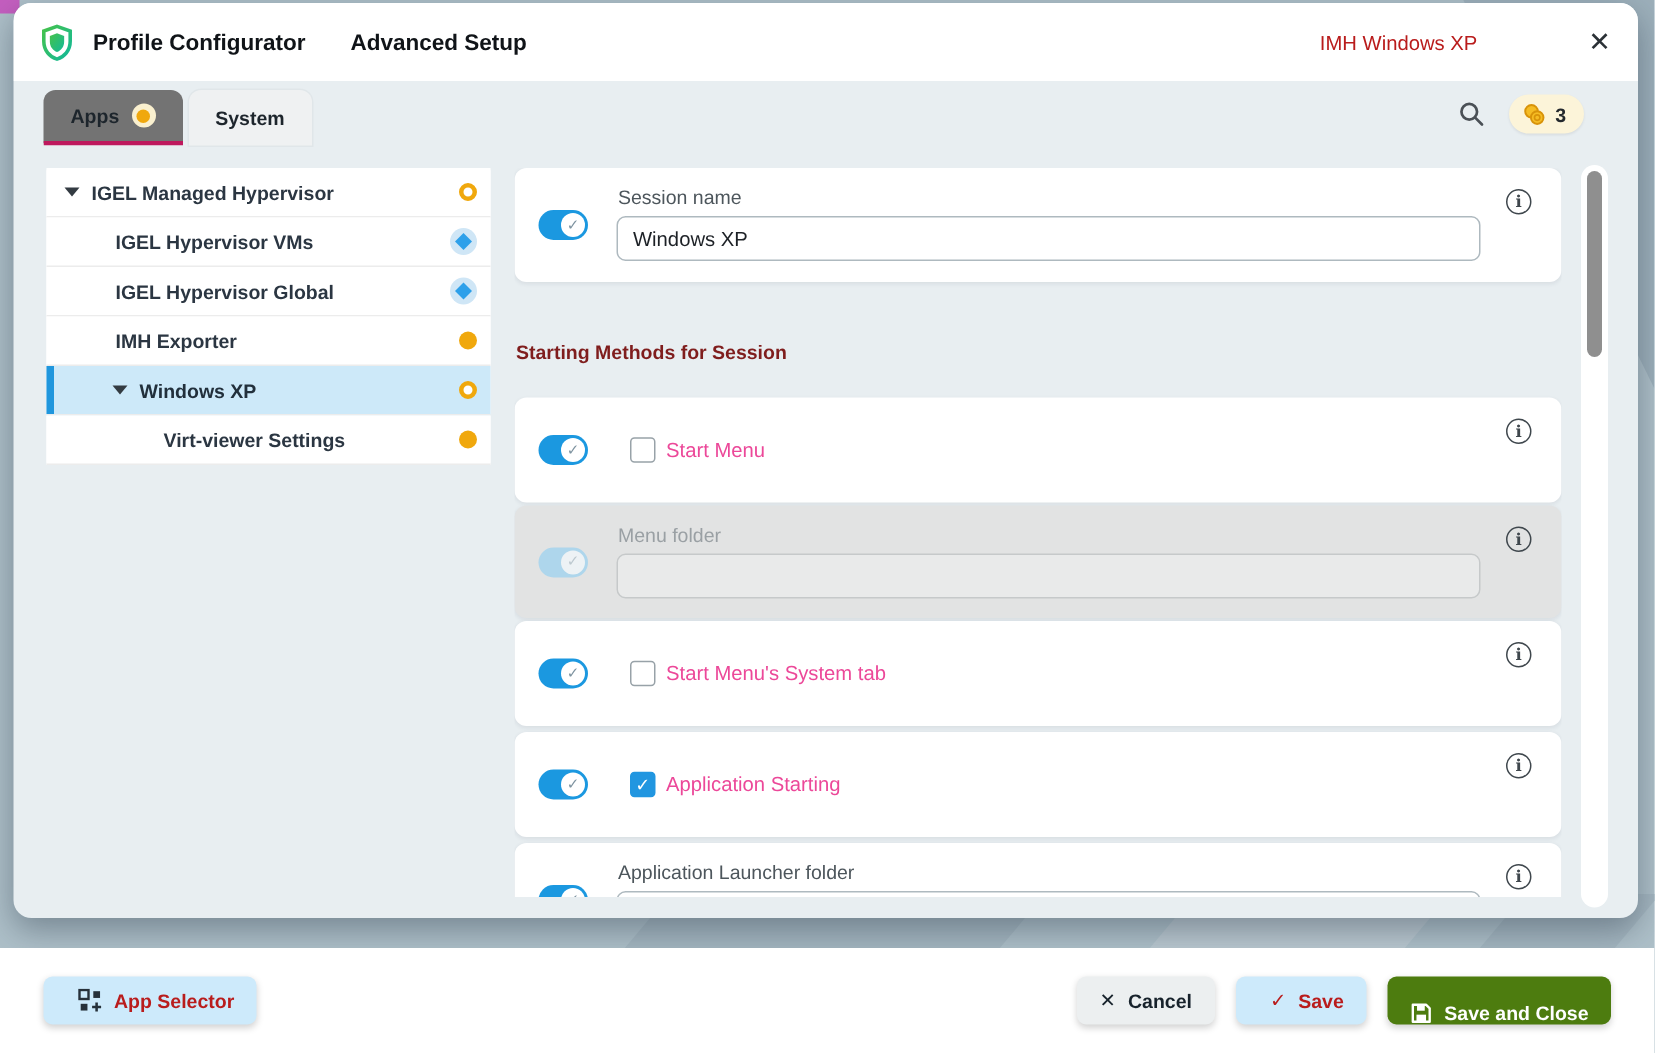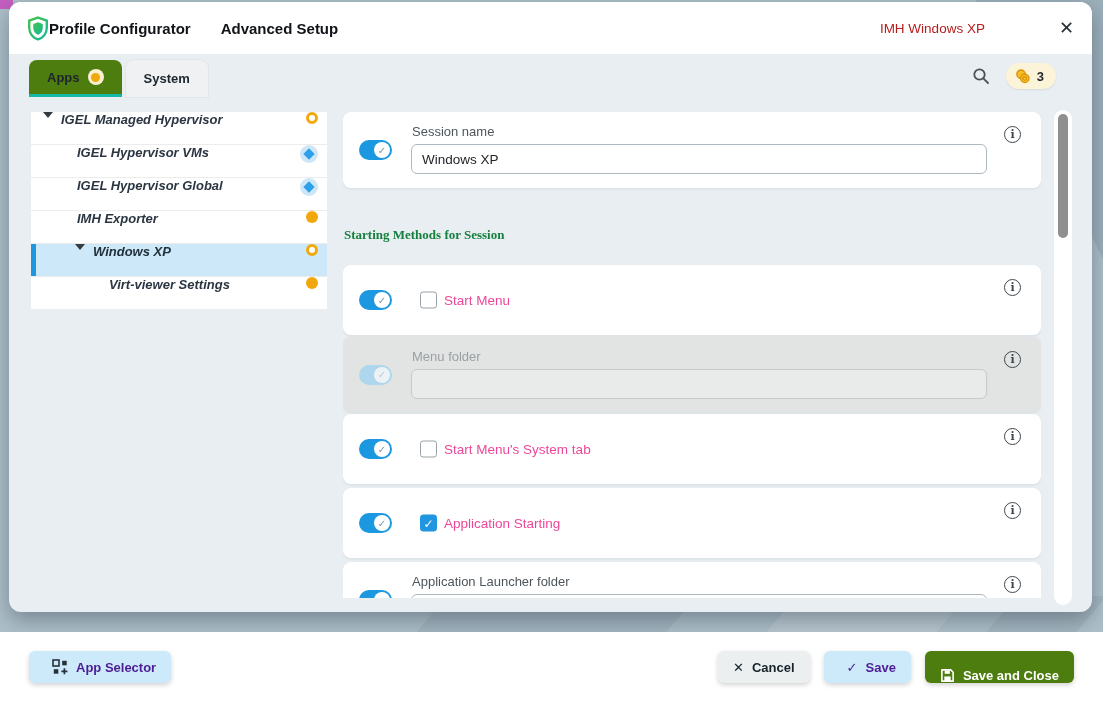--- a/index.html
+++ b/index.html
@@ -20,72 +20,72 @@
   
   .modal {
     position:absolute; left:9px; top:2px; width:1083px; height:610px;
     border-radius:12px; background:#e8eef1; z-index:2;
     box-shadow:0 8px 22px rgba(25,40,55,.38); overflow:hidden;
   }
   .modal-header {
     position:absolute; left:0; top:0; width:100%; height:52px; background:#fff;
     display:flex; align-items:center; padding:0 18px;
   }
-  .app-title { font-size:15px; font-weight:700; color:#101418; }
+  .app-title { font-size:15px; font-weight:700; color:#101418; margin-left:13px; }
   .app-subtitle { font-size:15px; font-weight:700; color:#101418; margin-left:30px; }
   .context-label { margin-left:auto; margin-right:74px; font-size:13.5px; color:#b91c1c; }
   .close-btn { font-size:18px; color:#2b3136; cursor:pointer; line-height:1; font-weight:400; }
 
   
   .tab-row {
     position:absolute; left:0; top:52px; width:100%; height:43px;
     display:flex; align-items:flex-end; padding:0 36px 0 20px;
   }
   .tab {
     height:37px; display:inline-flex; align-items:center; gap:8px;
     padding:0 18px; font-size:13px; font-weight:700; color:#1d252c;
     border-radius:8px 8px 0 0; margin-right:4px;
   }
-  .tab.active { background:#4d7c0f; border-bottom:3px solid #14b8a6; }
+  .tab.active { background:#737373; border-bottom:3px solid #be185d; }
   .tab.inactive { background:#eff1f2; box-shadow:0 0 0 1px rgba(0,0,0,.03);justify-content:center; }
   .tab-dot-halo { width:16px; height:16px; border-radius:50%; background:#faf0cf;
     display:flex; align-items:center; justify-content:center; }
   .tab-dot { width:9px; height:9px; border-radius:50%; background:#f0a80d; }
   .tabrow-right { margin-left:auto; display:flex; align-items:center; gap:16px; margin-bottom:8px; }
   .coin-pill {
     height:26px; padding:0 12px 0 9px; border-radius:13px; background:#fcf4d9;
     display:inline-flex; align-items:center; gap:6px; font-size:13px; font-weight:700; color:#23282d;
     box-shadow:0 1px 2px rgba(0,0,0,.08);
   }
 
   
   .tree { position:absolute; left:22px; top:110px; width:296px; background:#fff;
     border-radius:2px; }
-  .trow { position:relative; height:33px; display:flex; align-items:flex-start;
-    border-bottom:1px solid #ececec; background:#fff; font-size:13px; font-weight:600; color:#2b3642;font-style:italic; }
+  .trow { position:relative; height:33px; display:flex; align-items:center;
+    border-bottom:1px solid #ececec; background:#fff; font-size:13px; font-weight:600; color:#2b3642; }
   .trow.selected { background:#cde9f9; font-weight:700; color:#22303c; }
   .trow.selected::before { content:""; position:absolute; left:0; top:0; bottom:0; width:5px; background:#1f96dd; }
   .caret { width:0; height:0; border-left:5px solid transparent; border-right:5px solid transparent;
     border-top:6px solid #333b42; margin-right:8px; flex:none; }
   .pl0 { padding-left:12px; } .pl1 { padding-left:46px; } .pl1c { padding-left:28px; }
   .pl2c { padding-left:44px; } .pl3 { padding-left:78px; }
   .badge { margin-left:auto; margin-right:9px; flex:none; }
   .badge.dot { width:12px; height:12px; border-radius:50%; background:#f0a80d; }
   .badge.ring { width:12px; height:12px; border-radius:50%; background:#fff; border:3px solid #f0a80d; }
   .badge.diamond { width:18px; height:18px; border-radius:50%; background:#cfe6f6;
     display:flex; align-items:center; justify-content:center; }
   .badge.diamond::after { content:""; width:8px; height:8px; background:#2da0ea; transform:rotate(45deg); }
 
   
   .settings { position:absolute; left:334px; top:110px; width:698px; height:486px; overflow:hidden; }
   .card { position:absolute; left:0; width:698px; background:#fff; border-radius:8px;
     box-shadow:0 1px 3px rgba(20,40,60,.08); }
   .card.disabled { background:#e2e3e3; }
   .card-session { top:0; height:76px; }
-  .section-heading { position:absolute; top:115px; left:1px; font-size:13px; font-weight:700; color:#15803d;font-family:Liberation Serif, serif; }
+  .section-heading { position:absolute; top:115px; left:1px; font-size:13px; font-weight:700; color:#7f1d1d; }
   .card-startmenu { top:153px; height:70px; }
   .card-menufolder { top:225px; height:75px; }
   .card-systemtab { top:302px; height:70px; }
   .card-applauncher { top:376px; height:70px; }
   .card-applauncherfolder { top:450px; height:76px; }
 
   .toggle { position:absolute; left:16px; top:50%; transform:translateY(-50%);
     width:33px; height:20px; border-radius:10px; background:#1b98e0; flex:none; cursor:pointer; }
   .toggle .knob { position:absolute; right:2px; top:2px; width:16px; height:16px; border-radius:50%;
     background:#fff; display:flex; align-items:center; justify-content:center;
@@ -118,21 +118,21 @@
   .scrollbar-thumb { position:absolute; left:4px; top:4px; width:10px; height:124px;
     background:#8f8f8f; border-radius:5px; cursor:grab; }
 
   
   .footer { position:absolute; left:0; bottom:0; width:1103px; height:70px; background:#fff;
     display:flex; align-items:center; padding:0 29px; z-index:3; }
   .btn { height:32px; border:none; border-radius:6px; padding:0 15px;
     display:inline-flex; align-items:center; gap:8px; font-size:13px; font-weight:700;
     font-family:"Liberation Sans","DejaVu Sans",sans-serif; cursor:pointer;
     box-shadow:0 2px 5px rgba(0,0,0,.18); }
-  .btn-lightblue { background:#cdeafb; color:#4c1d95;padding-left:23px; }
+  .btn-lightblue { background:#cdeafb; color:#b91c1c;padding-left:23px; }
   .btn-gray { background:#eceff0; color:#17222b; }
   .btn-primary { background:#4d7c0f; color:#fff;align-items:flex-end; }
   .footer-right { margin-left:auto; display:flex; gap:14px; }
   .btn-glyph { font-size:13px; font-weight:400; }
 </style>
 </head>
 <body>
 
 <div class="bg-deco bg-magenta"></div>
 <div class="bg-deco bg-tri-right"></div>

